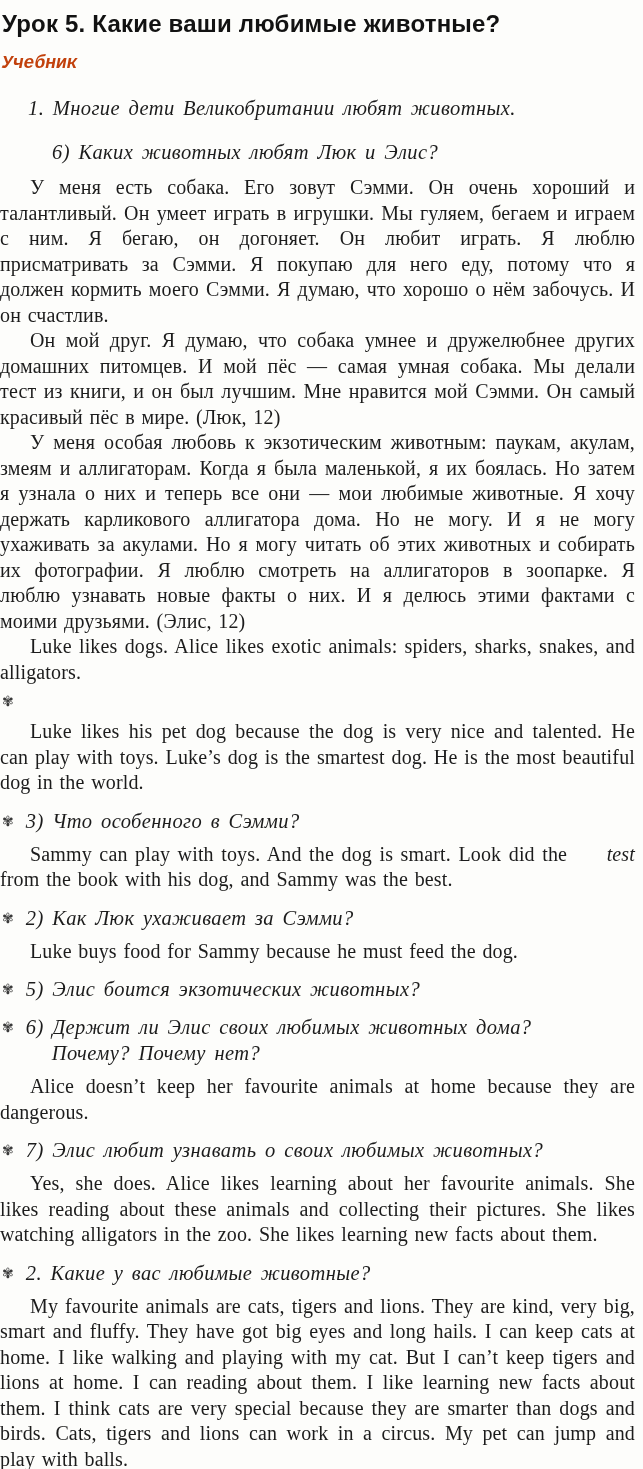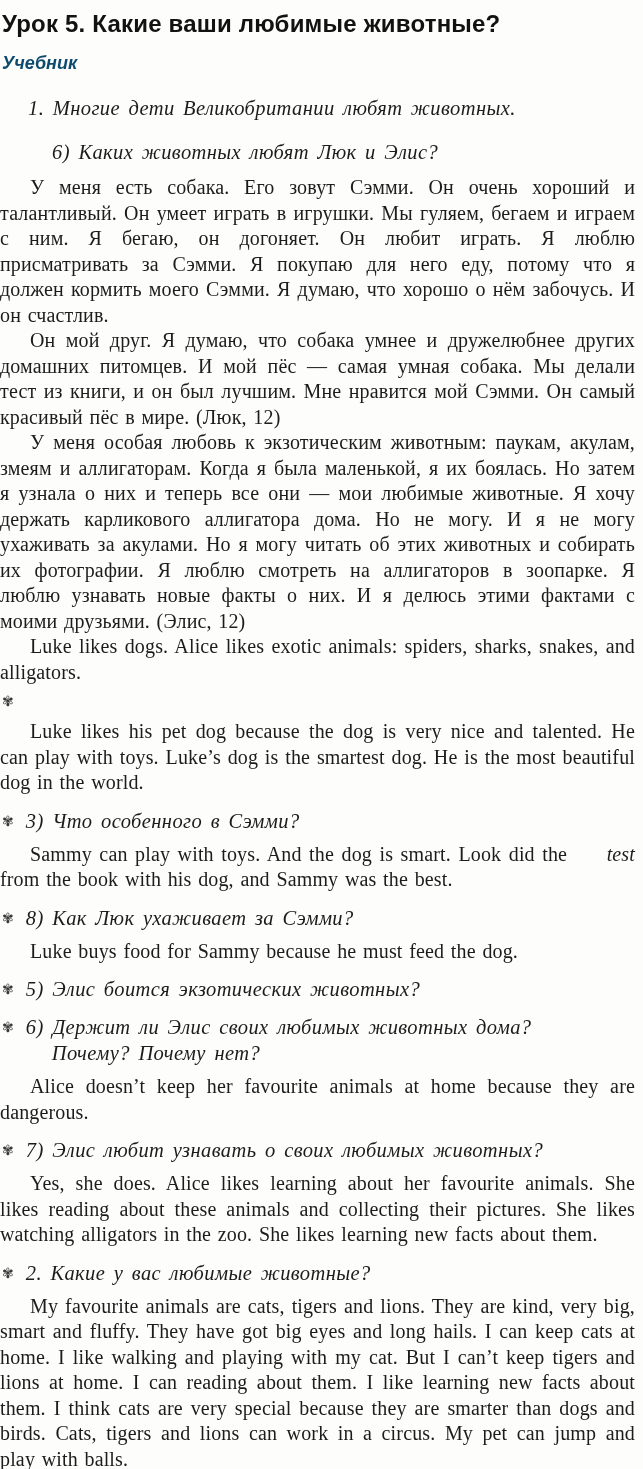--- a/index.html
+++ b/index.html
@@ -21,26 +21,26 @@
   .title {
     font-family: "Liberation Sans", sans-serif;
     font-weight: bold;
     font-size: 24px;
     line-height: 28px;
     letter-spacing: 0.2px;
     color: #121212;
     margin: 0 0 15px 2px;
   }
   .section-label {
-    font-family: Liberation Sans, sans-serif;
+    font-family: Liberation Mono, monospace;
     font-weight: bold;
     font-style: italic;
     font-size: 18px;
     line-height: 21px;
-    color: #0c4a6e;
+    color: #c2410c;
     margin: 0 0 17px 2px;
   }
   .ex-heading {
     font-style: italic;
     font-size: 20.5px;
     line-height: 25px;
     margin: 22px 0 19px 28px;
     letter-spacing: 0.4px;
     word-spacing: 3px;
   }
@@ -115,21 +115,21 @@
   <p class="para">Luke likes his pet dog because the dog is very nice and talented. He can play with toys. Luke’s dog is the smartest dog. He is the most beautiful dog in the world.</p>
 
   <div class="q-row">
     <span class="bullet">✾</span>
     <span class="q-text">3) Что особенного в Сэмми?</span>
   </div>
   <p class="para"><span>Sammy can play with toys. And the dog is smart. Look did the </span><span class="em">test</span><span> from the book with his dog, and Sammy was the best.</span></p>
 
   <div class="q-row">
     <span class="bullet">✾</span>
-    <span class="q-text">8) Как Люк ухаживает за Сэмми?</span>
+    <span class="q-text">2) Как Люк ухаживает за Сэмми?</span>
   </div>
   <p class="para">Luke buys food for Sammy because he must feed the dog.</p>
 
   <div class="q-row">
     <span class="bullet">✾</span>
     <span class="q-text">5) Элис боится экзотических животных?</span>
   </div>
 
   <div class="q-row">
     <span class="bullet">✾</span>

